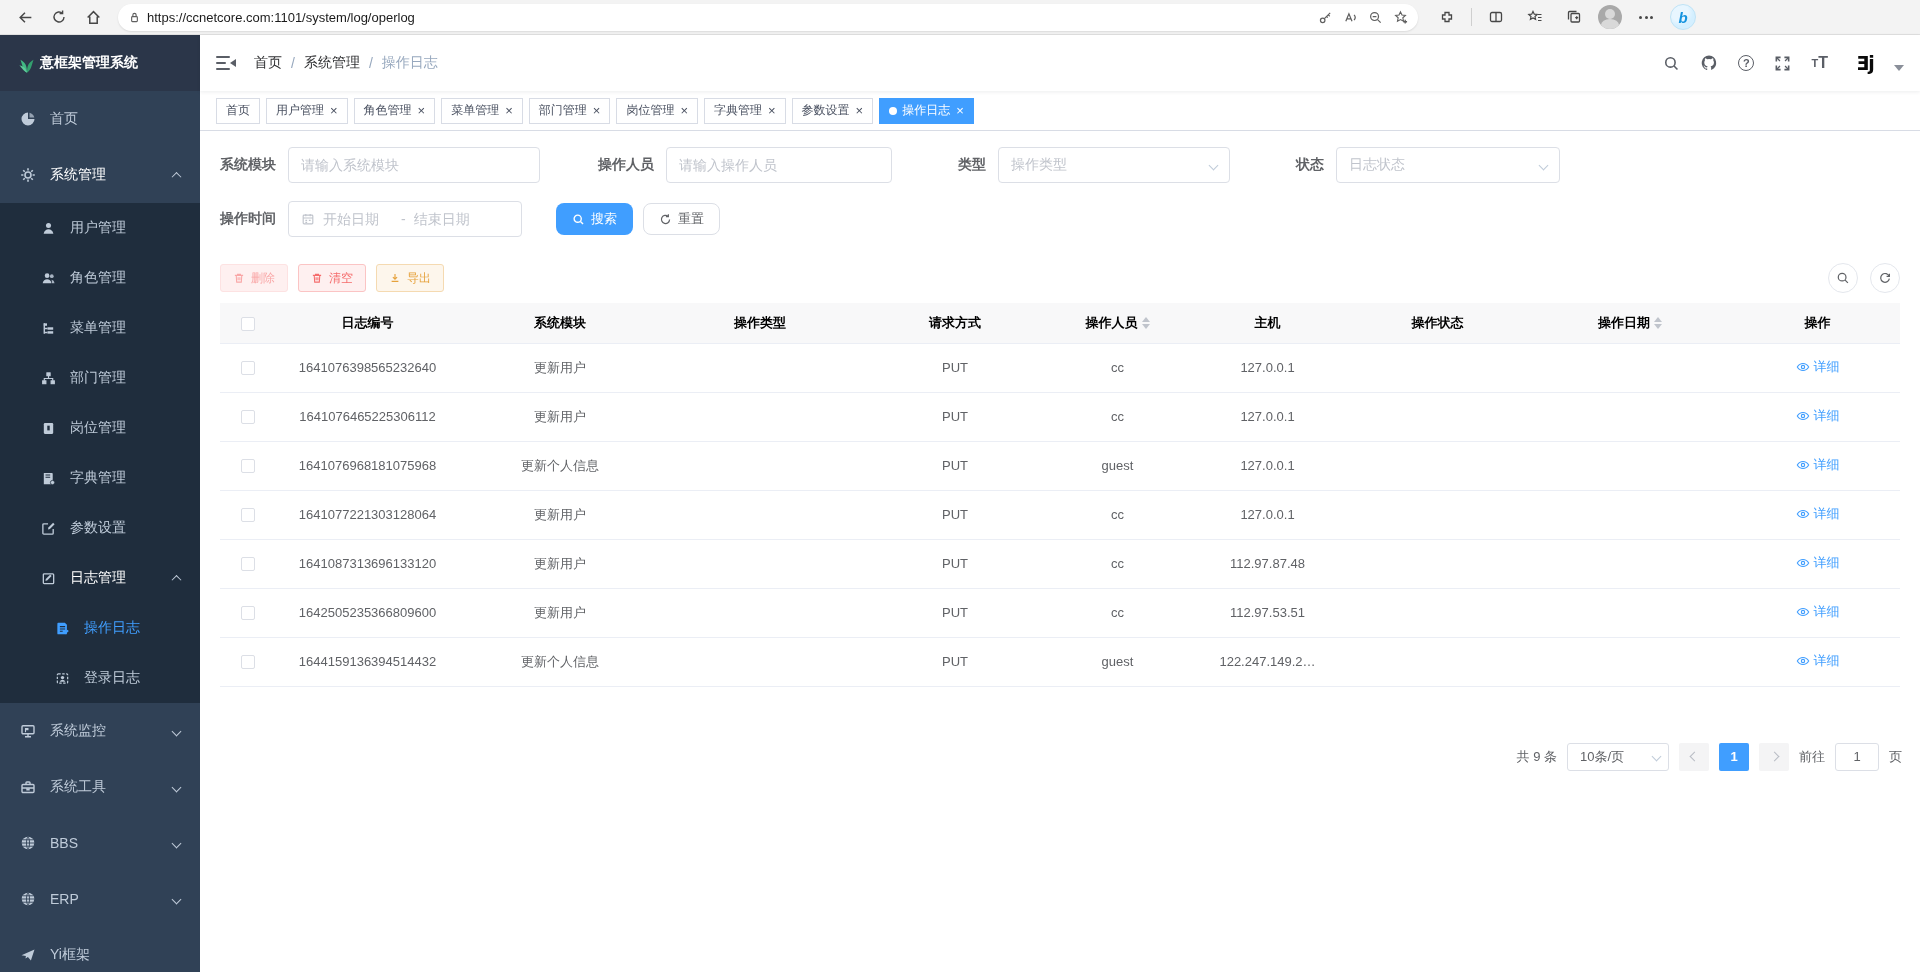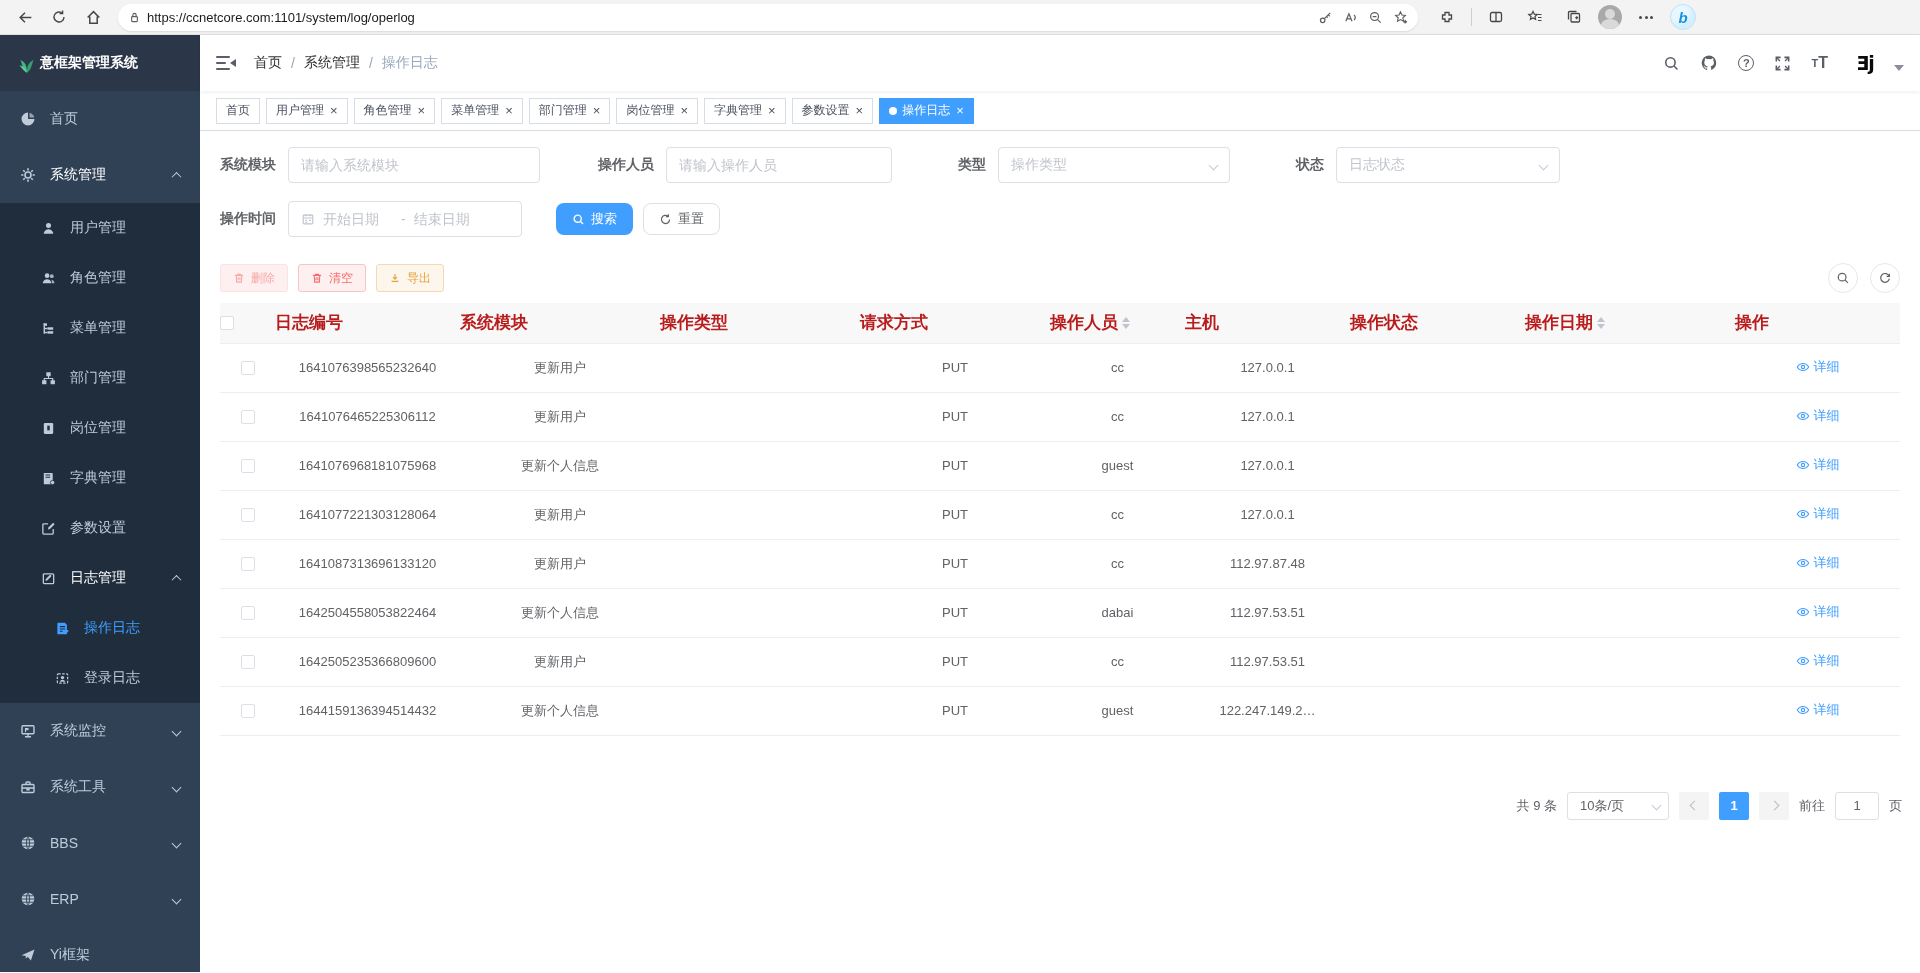--- a/index.html
+++ b/index.html
@@ -85,21 +85,21 @@
   .btn-sm { height:28px; padding:0 12px; font-size:12px; border-radius:3px; }
   .btn-danger-dis { background:#fef0f0; border-color:#fde2e2; color:#f9a7a7; cursor:not-allowed; }
   .btn-danger { background:#fef0f0; border-color:#fbc4c4; color:#f56c6c; margin-left:10px; }
   .btn-warning { background:#fdf6ec; border-color:#f5dab1; color:#e6a23c; margin-left:10px; }
   .toolbar .spacer { flex:1; }
   .circle-btn { width:30px; height:30px; border-radius:50%; border:1px solid #e4e7ed; background:#fff; color:#606266; display:flex; align-items:center; justify-content:center; cursor:pointer; margin-left:12px; }
 
   
   .table-wrap { margin:10px 20px 0; }
   table { width:1680px; border-collapse:collapse; table-layout:fixed; }
-  thead th { height:40px; background:#f8f8f9; color:#b91c1c; font-size:17px; font-weight:bold; text-align:left; border-bottom:1px solid #ebeef5; }
+  thead th { height:40px; background:#f8f8f9; color:#000000; font-size:13px; font-weight:bold; text-align:center; border-bottom:1px solid #ebeef5; }
   tbody td { height:49px; font-size:13px; color:#606266; text-align:center; border-bottom:1px solid #ebeef5; white-space:nowrap; overflow:hidden; text-overflow:ellipsis; }
   .cb { display:inline-block; width:14px; height:14px; border:1px solid #dcdfe6; border-radius:2px; background:#fff; vertical-align:middle; cursor:pointer; }
   .th-flex { display:inline-flex; align-items:center; gap:4px; }
   .sorters { display:inline-flex; flex-direction:column; gap:2px; }
   .sorters .up { width:0;height:0;border-left:4px solid transparent;border-right:4px solid transparent;border-bottom:5px solid #c0c4cc; }
   .sorters .dn { width:0;height:0;border-left:4px solid transparent;border-right:4px solid transparent;border-top:5px solid #c0c4cc; }
   .detail-link { color:#409eff; cursor:pointer; display:inline-flex; align-items:center; gap:4px; font-size:13px; }
 
   
   .pagination { display:flex; align-items:center; justify-content:flex-end; gap:10px; padding:56px 18px 0 0; font-size:13px; color:#606266; }
@@ -696,38 +696,20 @@
             <td><span class="detail-link">
                   <svg width="14" height="14" viewBox="0 0 16 16" fill="none" stroke="#409eff" stroke-width="1.3">
                     <path d="M1.5 8S4 4 8 4s6.5 4 6.5 4S12 12 8 12 1.5 8 1.5 8z"></path>
                     <circle cx="8" cy="8" r="1.9"></circle>
                   </svg>
                   <span>详细</span>
                 </span></td>
           </tr>
           <tr>
             <td><span class="cb"></span></td>
-            <td>1642504558053822464</td>
-              <td>更新个人信息</td>
-              <td></td>
-              <td>PUT</td>
-              <td>dabai</td>
-              <td>112.97.53.51</td>
-              <td></td>
-              <td></td>
-            <td><span class="detail-link">
-                  <svg width="14" height="14" viewBox="0 0 16 16" fill="none" stroke="#409eff" stroke-width="1.3">
-                    <path d="M1.5 8S4 4 8 4s6.5 4 6.5 4S12 12 8 12 1.5 8 1.5 8z"></path>
-                    <circle cx="8" cy="8" r="1.9"></circle>
-                  </svg>
-                  <span>详细</span>
-                </span></td>
-          </tr>
-          <tr>
-            <td><span class="cb"></span></td>
             <td>1642505235366809600</td>
               <td>更新用户</td>
               <td></td>
               <td>PUT</td>
               <td>cc</td>
               <td>112.97.53.51</td>
               <td></td>
               <td></td>
             <td><span class="detail-link">
                   <svg width="14" height="14" viewBox="0 0 16 16" fill="none" stroke="#409eff" stroke-width="1.3">

